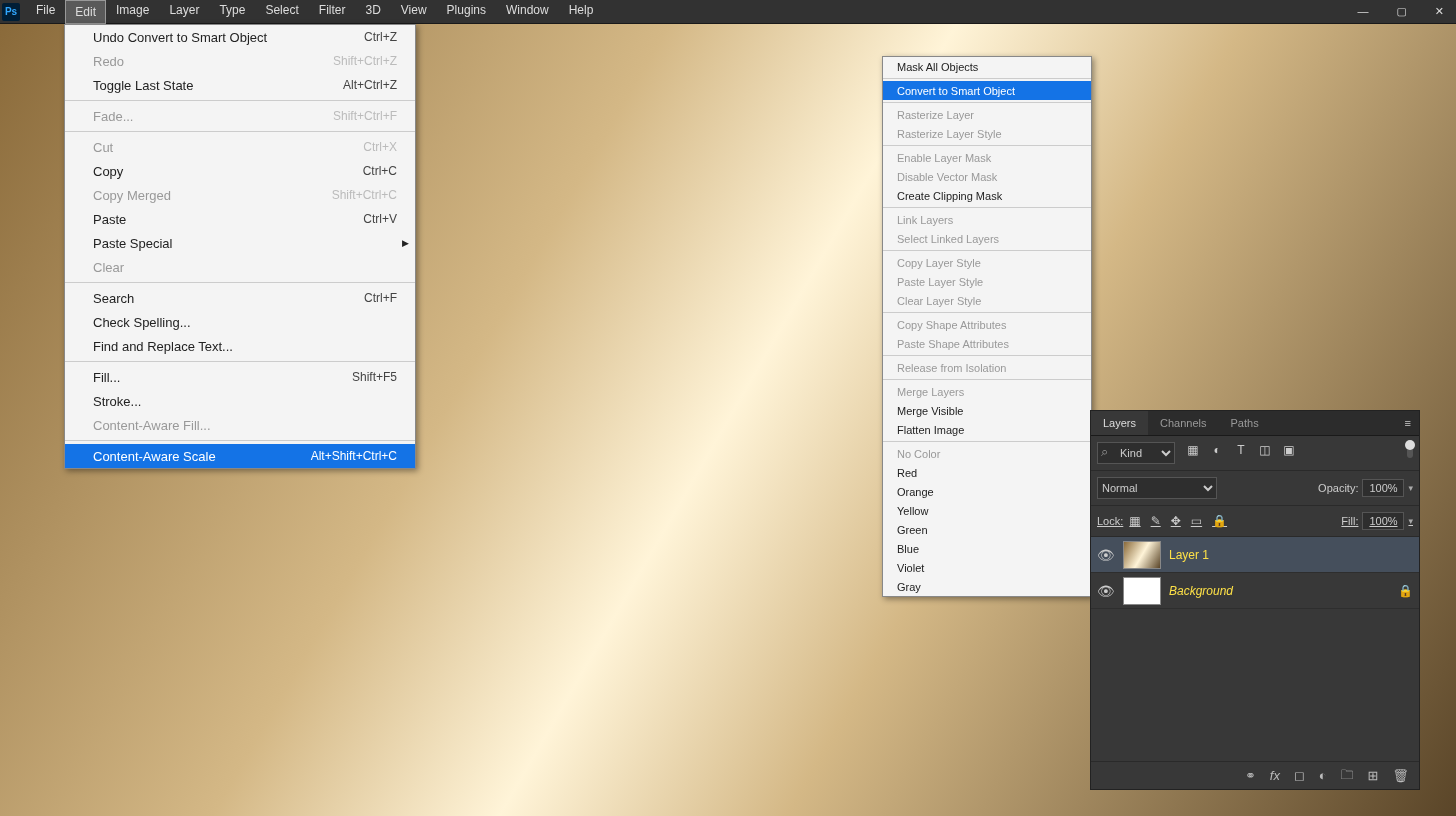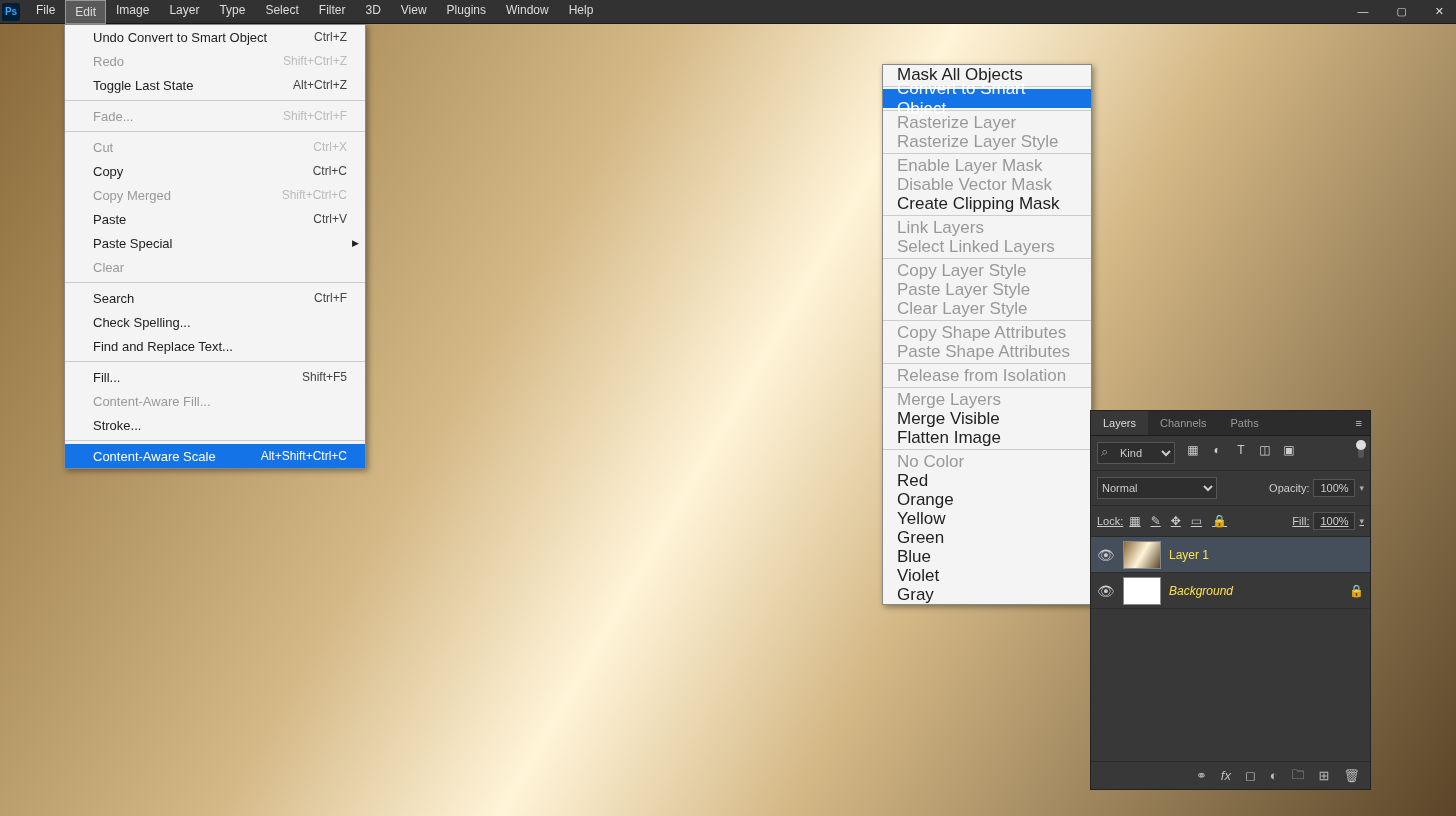--- a/index.html
+++ b/index.html
@@ -17,26 +17,26 @@
 .dropdown { position: absolute; background: #f4f4f4; border: 1px solid #888; box-shadow: 2px 2px 6px rgba(0,0,0,0.4); font-size: 13px; color: #222; }
 .dropdown-row { display: flex; justify-content: space-between; padding: 3px 18px 3px 28px; cursor: default; height: 24px; align-items: center; position: relative; }
 .dropdown-row.disabled { color: #999; }
 .dropdown-row.highlight { background: #1473e6; color: #fff; }
 .dropdown-row .kbd { color: #444; font-size: 12px; }
 .dropdown-row.highlight .kbd { color: #fff; }
 .dropdown-row.disabled .kbd { color: #bbb; }
 .dropdown-sep { height: 1px; background: #ccc; margin: 3px 0; }
 .dropdown-row.submenu::after { content: "▶"; position: absolute; right: 6px; font-size: 9px; }
 
-.edit-menu { top: 24px; left: 64px; width: 302px; }
-.context-menu { top: 64px; left: 882px; width: 210px; font-size: 17px; }
+.edit-menu { top: 24px; left: 64px; width: 352px; }
+.context-menu { top: 56px; left: 882px; width: 210px; font-size: 11px; }
 .context-menu .dropdown-row { height: 19px; padding: 2px 14px; }
 .context-menu .dropdown-sep { margin: 2px 0; }
 
-.layers-panel { position: absolute; top: 410px; left: 1090px; width: 281px; height: 380px; background: #383838; border: 1px solid #222; color: #ccc; font-size: 11px; }
+.layers-panel { position: absolute; top: 410px; left: 1090px; width: 330px; height: 380px; background: #383838; border: 1px solid #222; color: #ccc; font-size: 11px; }
 .panel-tabs { display: flex; background: #2c2c2c; border-bottom: 1px solid #1a1a1a; }
 .panel-tab { padding: 6px 12px; color: #999; }
 .panel-tab.active { background: #383838; color: #ddd; }
 .panel-hamburger { margin-left: auto; padding: 6px 8px; color: #ccc; }
 
 .layers-filter { display: flex; align-items: flex-start; gap: 4px; padding: 6px; border-bottom: 1px solid #2a2a2a; }
 .layers-filter select { background: #2e2e2e; color: #ccc; border: 1px solid #555; font-size: 11px; height: 22px; width: 78px; padding-left: 18px; }
 .filter-search { position: relative; }
 .filter-search::before { content:"⌕"; position:absolute; left:4px; top:2px; color:#999; font-size:13px; }
 .filter-icons { display: flex; gap: 8px; margin-left: 6px; }
@@ -145,25 +145,25 @@
       <span>Check Spelling...</span>
     </div>
     <div class="dropdown-row">
       <span>Find and Replace Text...</span>
     </div>
     <div class="dropdown-sep"></div>
     <div class="dropdown-row">
       <span>Fill...</span>
       <span class="kbd">Shift+F5</span>
     </div>
+    <div class="dropdown-row">
+      <span>Stroke...</span>
+    </div>
     <div class="dropdown-row disabled">
       <span>Content-Aware Fill...</span>
-    </div>
-    <div class="dropdown-row">
-      <span>Stroke...</span>
     </div>
     <div class="dropdown-sep"></div>
     <div class="dropdown-row highlight">
       <span>Content-Aware Scale</span>
       <span class="kbd">Alt+Shift+Ctrl+C</span>
     </div>
   </div>
 <div class="dropdown context-menu" id="context-menu">
     <div class="dropdown-row">
       <span>Mask All Objects</span>

